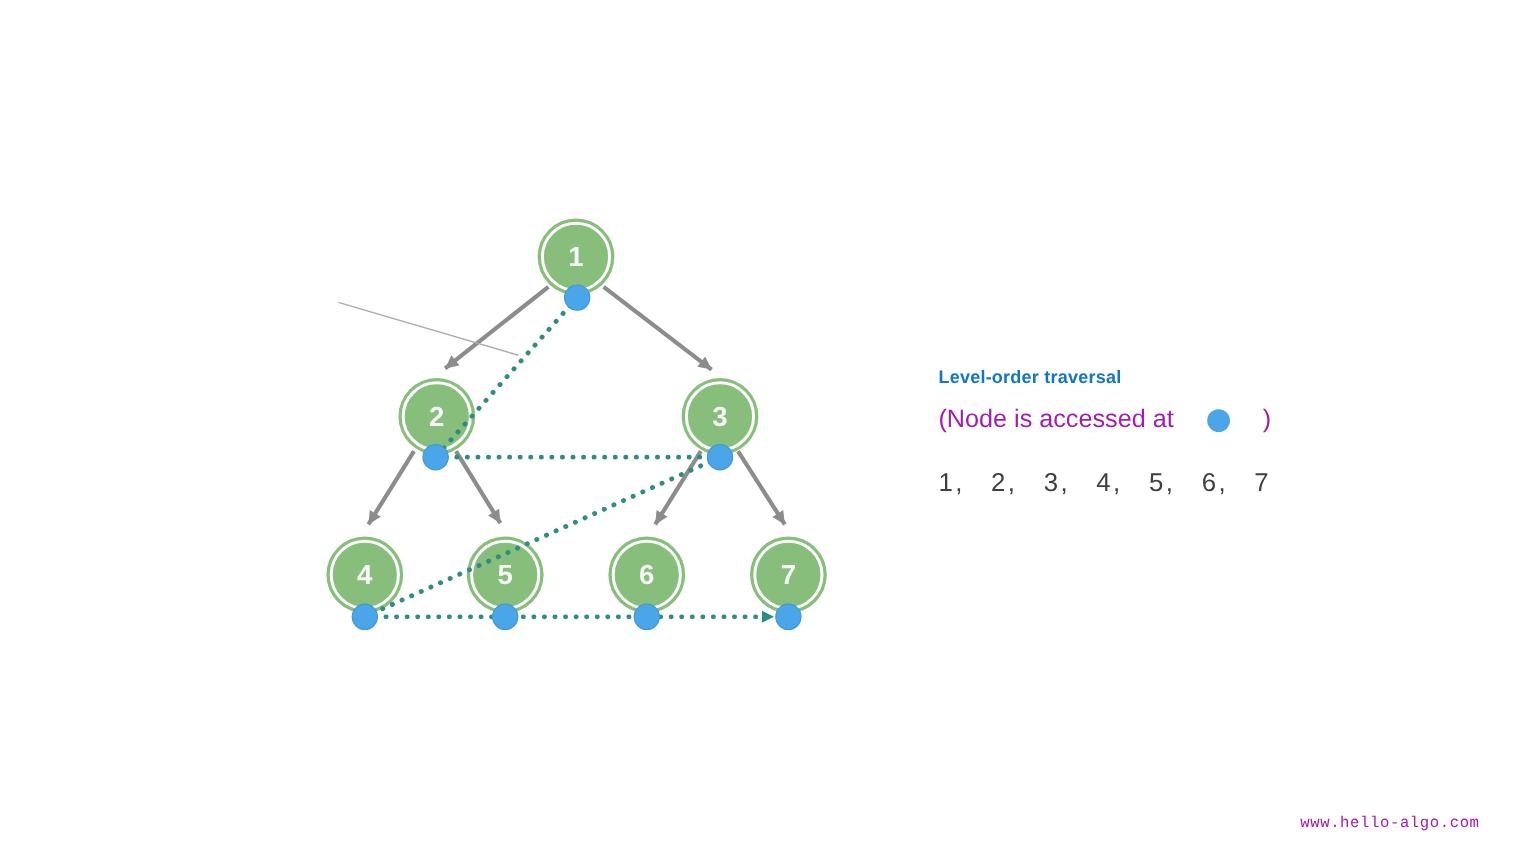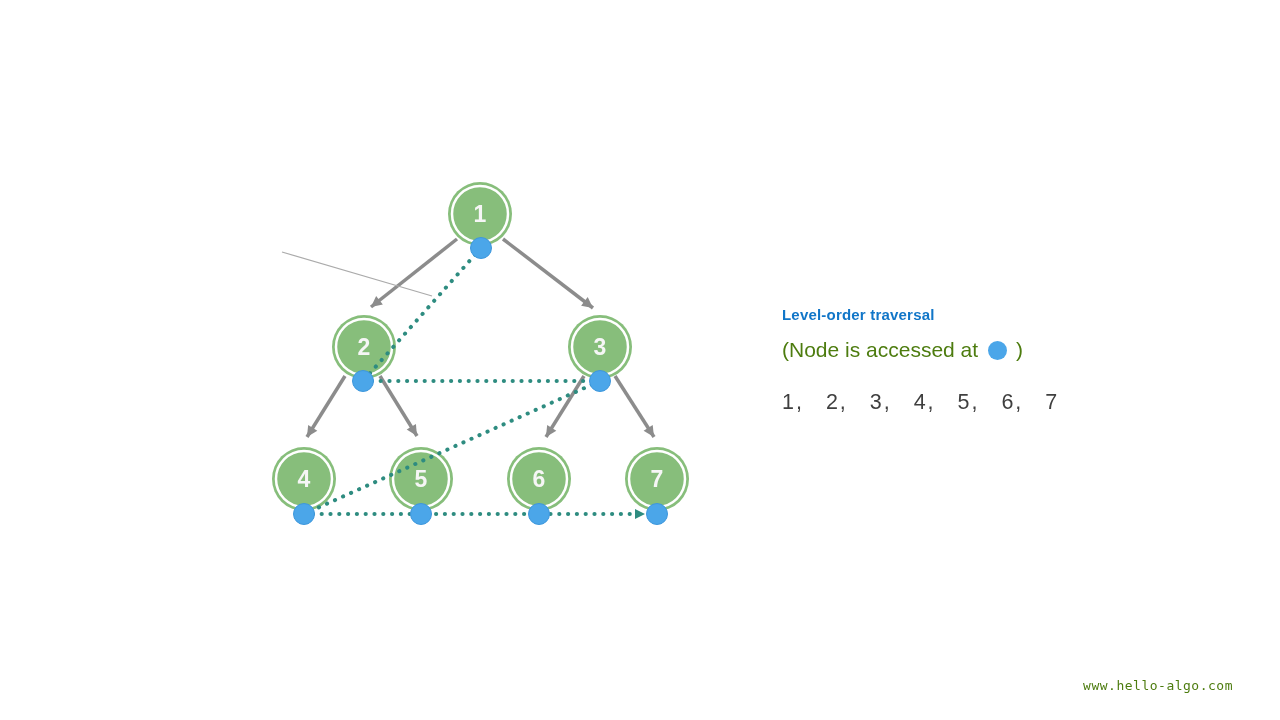--- a/index.html
+++ b/index.html
@@ -130,23 +130,23 @@
         <circle cx="304" cy="514" r="10.5" fill="#4BA6E9" stroke="#3E97DC" stroke-width="1"></circle>
         <circle cx="421" cy="514" r="10.5" fill="#4BA6E9" stroke="#3E97DC" stroke-width="1"></circle>
         <circle cx="539" cy="514" r="10.5" fill="#4BA6E9" stroke="#3E97DC" stroke-width="1"></circle>
         <circle cx="657" cy="514" r="10.5" fill="#4BA6E9" stroke="#3E97DC" stroke-width="1"></circle>
       </g>
   </svg>
 
 
   <div class="panel">
     <div class="panel-title" style="color: rgb(17, 118, 200);">Level-order traversal</div>
-    <div class="panel-subtitle" style="color: #4d7c0f;">
+    <div class="panel-subtitle" style="color: #a21caf; justify-content: space-between;">
       <span>(Node is accessed at</span>
       <span class="inline-dot" style="background: rgb(75, 166, 233);"></span>
       <span>)</span>
     </div>
     <div class="sequence" style="color: rgb(63, 63, 63);">1,  2,  3,  4,  5,  6,  7</div>
   </div>
 
-  <div class="watermark" style="color: #4d7c0f;">www.hello-algo.com</div>
+  <div class="watermark" style="color: #a21caf; font-family: Liberation Mono, monospace;">www.hello-algo.com</div>
 
 </div>
 
 </body></html>

